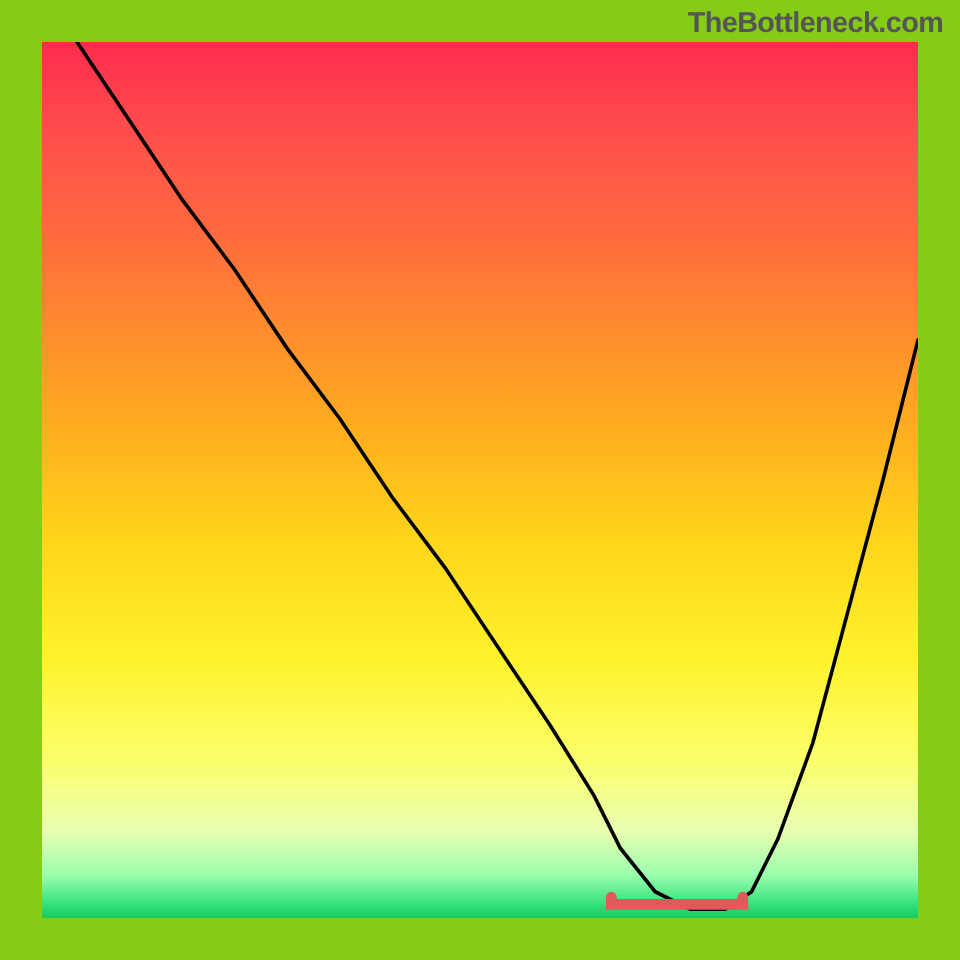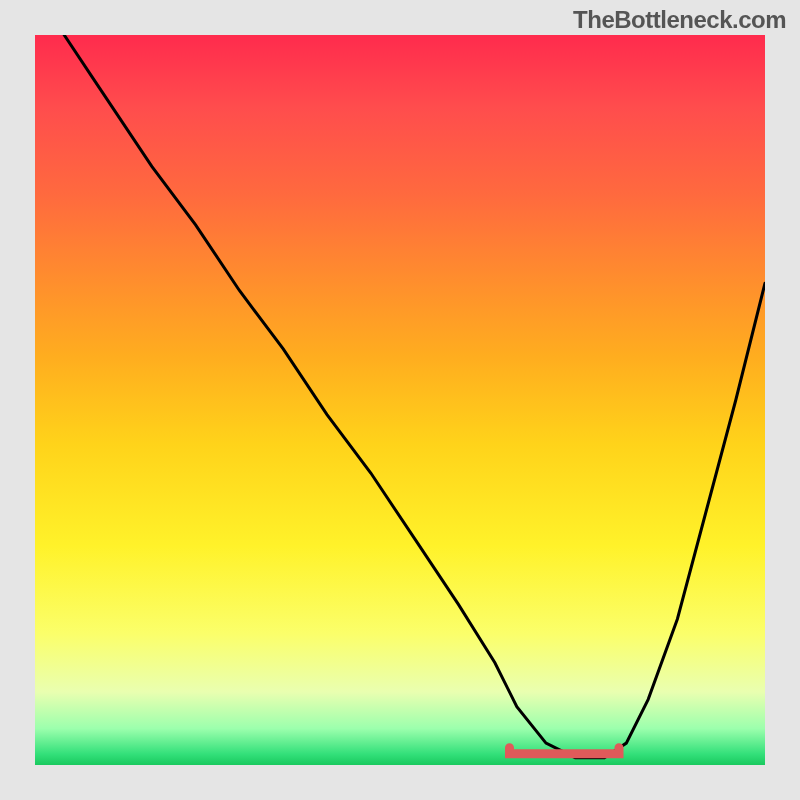--- a/index.html
+++ b/index.html
@@ -8,21 +8,21 @@
     width: 800px;
     height: 800px;
     background: #000;
     font-family: Arial, Helvetica, sans-serif;
     overflow: hidden;
   }
   .wrapper {
     position: relative;
     width: 800px;
     height: 800px;
-    background: #e5e5e5;
+    background: #84cc16;
   }
   .watermark {
     position: absolute;
     top: 6px;
     right: 14px;
     font-size: 24px;
     font-weight: bold;
     color: #555;
     letter-spacing: -0.5px;
     z-index: 4;

